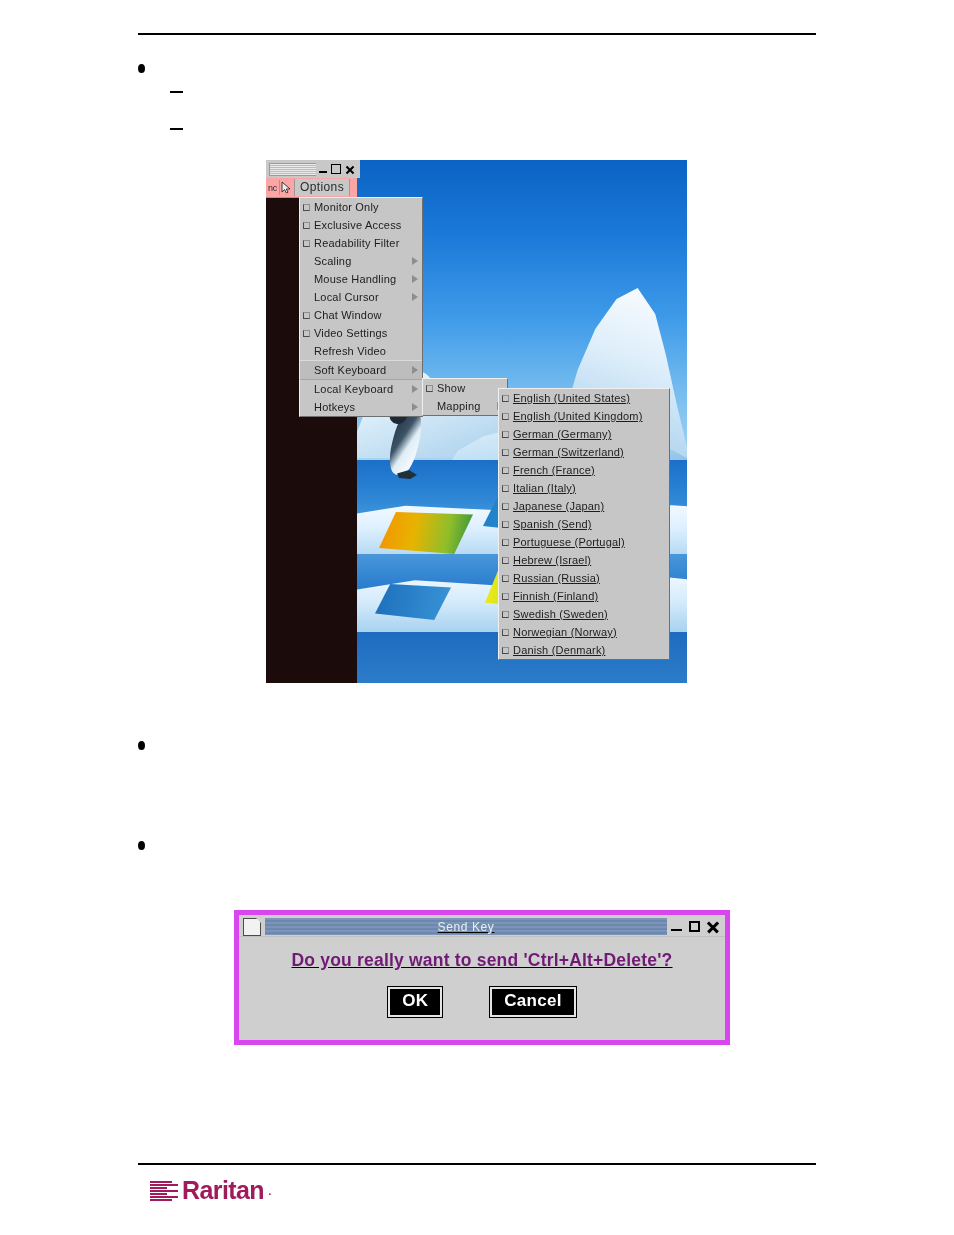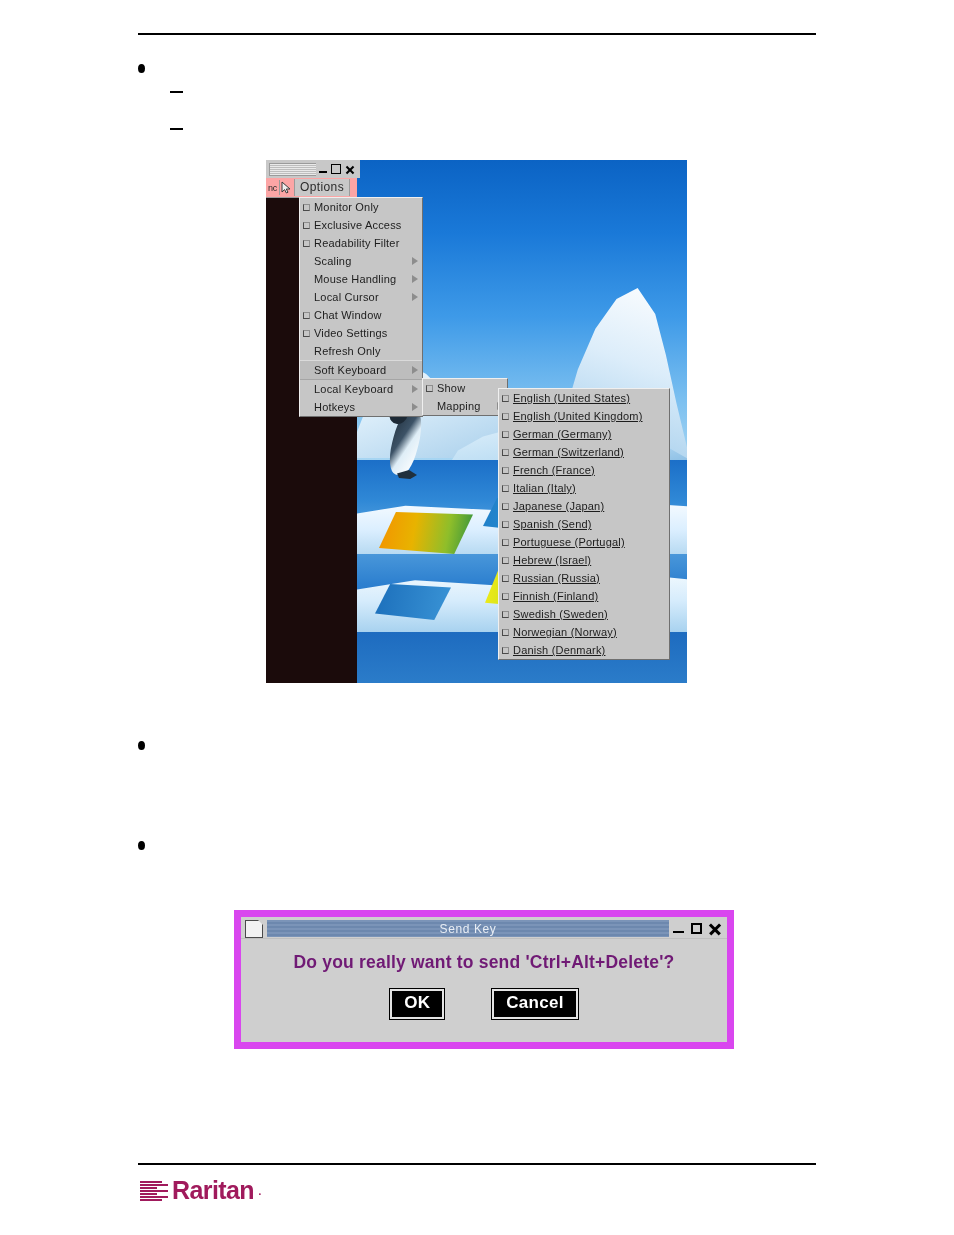--- a/index.html
+++ b/index.html
@@ -23,21 +23,21 @@
   }
   .bullet{
     position:absolute;width:7px;height:9px;border-radius:50%;
     background:#000;
   }
   .dash{
     position:absolute;width:13px;height:2px;background:#000;
   }
 
   
-  .logo{position:absolute;left:140px;top:1178px;display:flex;align-items:center;gap:4px;justify-content:center;}
+  .logo{position:absolute;left:150px;top:1178px;display:flex;align-items:center;gap:4px;justify-content:center;}
   .logo-mark{width:28px;height:21px;position:relative;}
   .logo-mark i{
     position:absolute;left:0;height:2px;background:#a01a5c;display:block;
   }
   .logo-wordmark{
     font-family:"Liberation Sans", sans-serif;
     font-size:25px;font-weight:bold;color:#a01a5c;letter-spacing:-0.6px;
     line-height:1;
   }
   .logo-dot{font-size:15px;color:#a01a5c;}
@@ -208,22 +208,23 @@
   }
 
   .menu-sub{left:156px;top:210px;width:84px;margin-top:8px;}
   .menu-lang{left:232px;top:228px;width:170px;}
   .menu-lang .menu-row{height:18px;text-decoration:underline;}
 
   
   .dlg{
     position:absolute;left:234px;top:910px;width:486px;height:125px;
     background:#cfcfcf;
-    border:7px solid #d946ef;
+    border:5px solid #d946ef;
     font-family:"Liberation Sans", sans-serif;
+    text-decoration:underline;
   }
   .dlg-titlebar{
     height:22px;display:flex;align-items:center;
     background:#cfcfcf;border-bottom:1px solid #bfbfbf;
     padding:2px 4px 0 4px;box-sizing:border-box;
   }
   .dlg-icon{
     width:16px;height:16px;flex:none;
     background:#f2f2f2;border:1.5px solid #4a4a4a;
     position:relative;
@@ -348,21 +349,21 @@
         <div class="menu-row">
           <span class="chk"></span>
           <span class="menu-lab">Chat Window</span>
         </div>
         <div class="menu-row">
           <span class="chk"></span>
           <span class="menu-lab">Video Settings</span>
         </div>
         <div class="menu-row">
           <span class="chk none"></span>
-          <span class="menu-lab">Refresh Only</span>
+          <span class="menu-lab">Refresh Video</span>
         </div>
         <div class="menu-row hl">
           <span class="chk none"></span>
           <span class="menu-lab">Soft Keyboard</span>
           <span class="arrow"></span>
         </div>
         <div class="menu-row">
           <span class="chk none"></span>
           <span class="menu-lab">Local Keyboard</span>
           <span class="arrow"></span>

